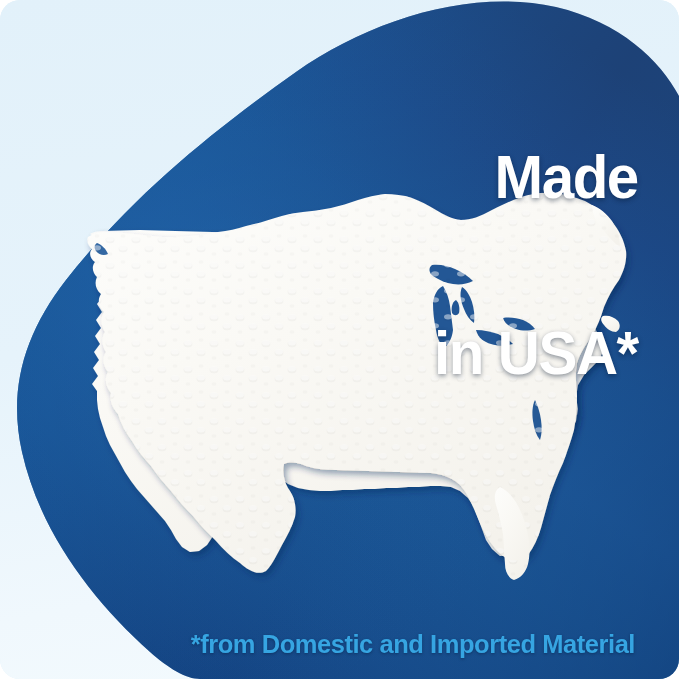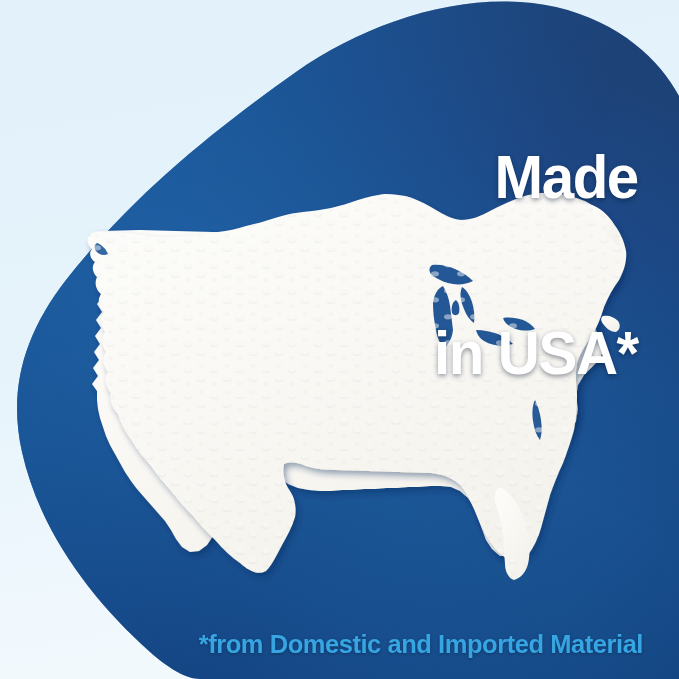--- a/index.html
+++ b/index.html
@@ -7,20 +7,21 @@
     padding: 0;
     background: #ffffff;
   }
   #stage {
     position: relative;
     width: 679px;
     height: 679px;
     overflow: hidden;
     font-family: "Liberation Sans", sans-serif;
     background: #e4f2fa;
+    border-radius: 20px;
   }
   
   .bg-base {
     position: absolute;
     inset: 0;
     background: linear-gradient(170deg, #e2f1fa 0%, #e6f3fb 45%, #f0f8fd 78%, #f4fbfe 100%);
   }
   
   .blob-wrap {
     position: absolute;
@@ -49,21 +50,21 @@
     white-space: pre;
     transform: scaleX(0.94);
     transform-origin: right top;
   }
   .headline .l1 { display: block; }
   .headline .l2 { display: block; }
   
   .footnote {
     position: absolute;
     left: 0;
-    right: 36px;
+    right: 44px;
     bottom: 20px;
     text-align: right;
     color: #36a5e2;
     font-weight: bold;
     font-size: 25.5px;
     letter-spacing: -0.45px;
     text-shadow: 0 1px 3px rgba(4,20,45,0.40);
     white-space: nowrap;
   }
 </style>

